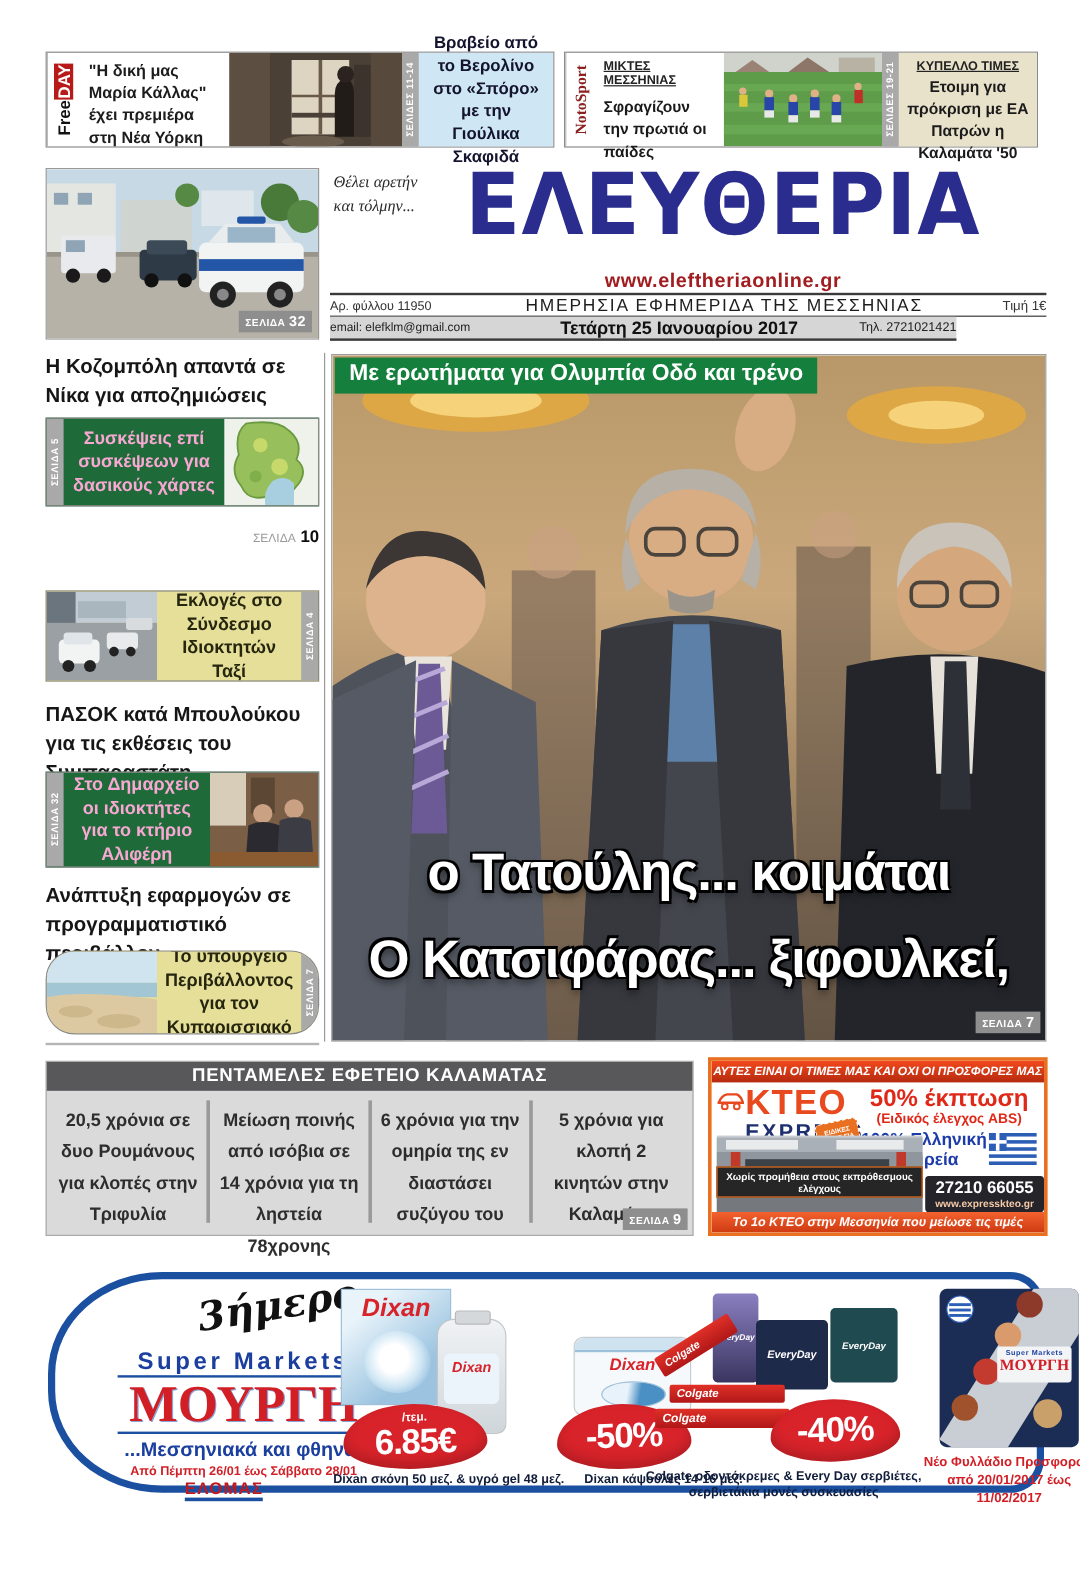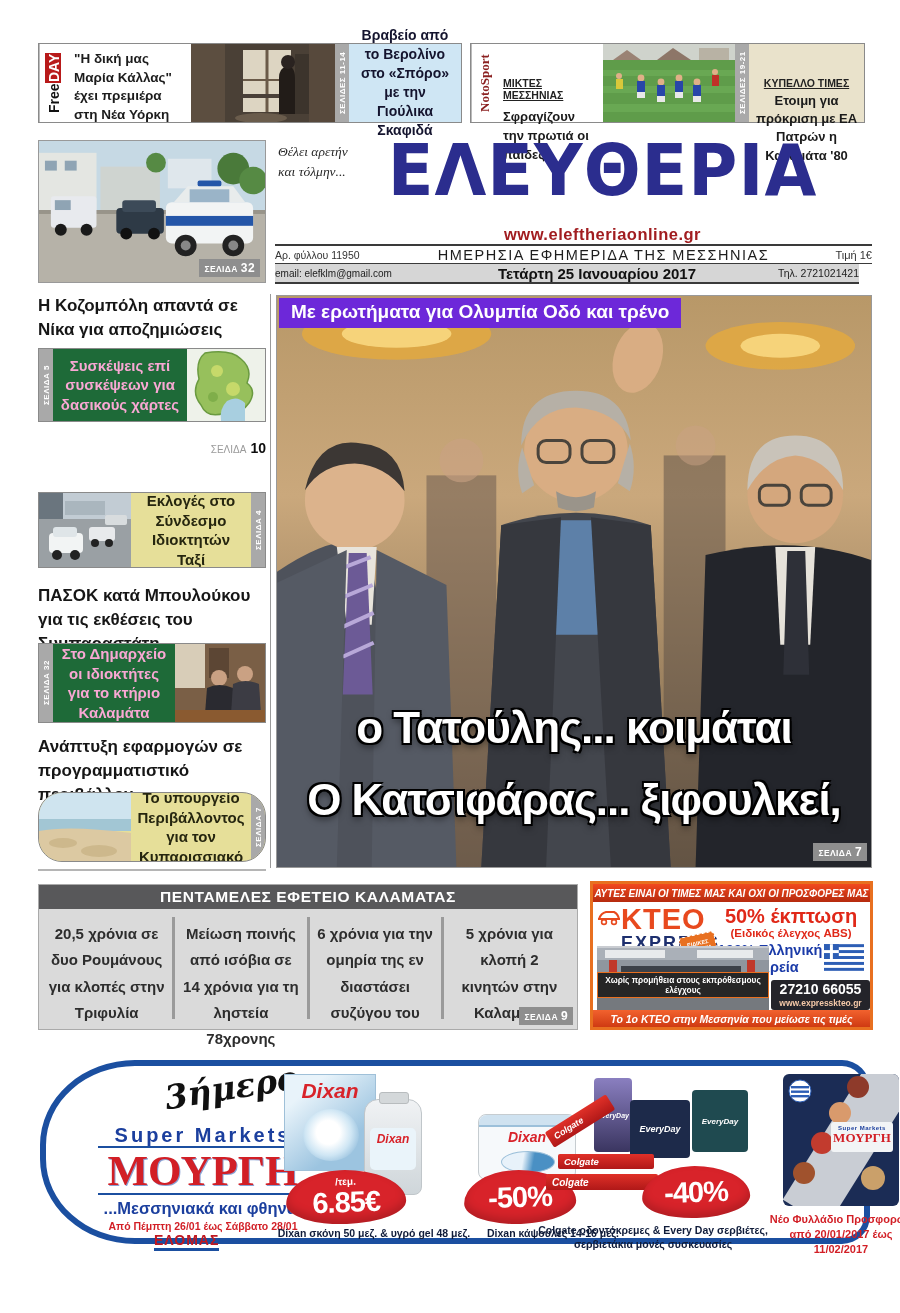--- a/index.html
+++ b/index.html
@@ -12,21 +12,21 @@
   .strip { position:absolute; top:43px; height:80px; border:1px solid #8a8a8a; display:flex; background:#fff; }
   .vlogo { writing-mode:vertical-rl; transform:rotate(180deg); display:flex; align-items:center; justify-content:center;
            font-weight:bold; border-right:1px solid #bbb; }
   .fd-free { color:#111; } .fd-day { color:#fff; background:#b81a1a; padding:1px 0; }
   .strip-text { padding:6px 7px; font-size:13.5px; font-weight:600; color:#1c1c1c; line-height:1.38; }
   .vtag { writing-mode:vertical-rl; transform:rotate(180deg); background:#a9a9a9; color:#fff;
           font-size:8px; font-weight:bold; display:flex; align-items:center; justify-content:center; letter-spacing:.5px; }
   .bluebox { background:#cfe6f4; display:flex; align-items:center; justify-content:center; text-align:center;
              font-weight:bold; font-size:14px; color:#14142e; padding:4px 6px; line-height:1.35; flex:1; }
   .tanbox { background:#e9e2cb; flex:1; padding:5px 6px; text-align:center; }
-  .kicker-sm { font-size:10.5px; font-weight:bold; color:#222; text-decoration:underline; margin-bottom:3px;margin-top:28px; }
+  .kicker-sm { font-size:10.5px; font-weight:bold; color:#222; text-decoration:underline; margin-bottom:3px; }
   .tanbox .txt { font-size:13px; font-weight:bold; color:#1a1a1a; line-height:1.4; }
   .ns-block { width:106px; padding:5px 6px; }
   .ns-block .txt { font-size:13px; font-weight:bold; color:#1a1a1a; line-height:1.45; margin-top:7px; }
   .pic { position:relative; overflow:hidden; }
   .pic svg { display:block; width:100%; height:100%; }
 
   
   .police { left:38px; top:140px; width:228px; height:143px; border:1px solid #999; }
   .police-title { position:absolute; left:10px; top:26px; width:200px; color:#fff; font-size:20px; line-height:1.18;
                   font-weight:bold; text-shadow:1px 1px 0 #333,-1px -1px 0 #333,1px -1px 0 #333,-1px 1px 0 #333,2px 3px 4px rgba(0,0,0,.6); }
@@ -36,21 +36,21 @@
   .motto { left:278px; top:142px; width:78px; font-family:"Liberation Serif", serif; font-style:italic;
            font-size:13.5px; color:#2a2a2a; line-height:1.5; }
   .mast-logo { left:330px; top:131px; width:545px; text-align:center; font-size:67px; font-weight:800;
                color:#2b2d8e; letter-spacing:1px; line-height:1.2; transform:scaleY(1.06); font-family:"DejaVu Sans", sans-serif; }
   .mast-site { left:330px; top:225px; width:545px; text-align:center; font-weight:bold; font-size:16.5px; color:#a11d20; letter-spacing:.5px; }
   .mrow1 { left:275px; top:244px; width:597px; height:20px; border-top:2px solid #3a3a3a; border-bottom:1px solid #3a3a3a;
            display:flex; align-items:center; }
   .mrow1 .issue { width:150px; font-size:10.5px; color:#333; }
   .mrow1 .subtitle { flex:1; text-align:center; font-size:14.5px; color:#1d1d1d; letter-spacing:1.5px; }
   .mrow1 .price { width:90px; text-align:right; font-size:11px; color:#333; }
-  .mrow2 { left:275px; top:264px; width:584px; height:20px; background:#d6d6d6; border-bottom:2px solid #3a3a3a;
+  .mrow2 { left:275px; top:264px; width:522px; height:20px; background:#d6d6d6; border-bottom:2px solid #3a3a3a;
            display:flex; align-items:center; }
   .mrow2 .email { width:150px; font-size:10px; color:#222; }
   .mrow2 .date { flex:1; text-align:center; font-size:15px; font-weight:800; color:#111; }
   .mrow2 .phone { width:90px; text-align:right; font-size:10.5px; color:#222; }
 
   
   .sb { left:38px; width:228px; }
   .sb-head .t { font-size:17px; font-weight:bold; color:#161616; line-height:1.42; }
   .pref { text-align:right; margin-top:3px; }
   .pref .plabel { color:#9a9a9a; font-size:10px; margin-right:4px; }
@@ -60,21 +60,21 @@
   .cbox .ctext { flex:1; display:flex; align-items:center; justify-content:center; text-align:center;
                  font-weight:bold; padding:4px 6px; line-height:1.3; }
   .greenbox { background:#1e6a38; } .greenbox .ctext { color:#f9a8d4; font-size:15px; }
   .yellowbox { background:#e6df99; } .yellowbox .ctext { color:#26260f; font-size:15px; }
   .sb-rule { left:38px; top:869px; width:228px; height:2px; background:#b5b5b5; position:absolute; }
   .vline { left:270px; top:294px; width:1px; height:574px; background:#9a9a9a; position:absolute; }
 
   
   .main { left:276px; top:295px; width:596px; height:573px; border:1px solid #999; overflow:hidden; }
   .main svg.photo { position:absolute; inset:0; width:100%; height:100%; }
-  .kicker { position:absolute; left:2px; top:2px; background:#6d28d9; color:#fff; font-size:19px;
+  .kicker { position:absolute; left:2px; top:2px; background:#15803d; color:#fff; font-size:19px;
             font-weight:bold; padding:3px 12px 5px; }
   .headline { position:absolute; left:0; bottom:32px; width:100%; text-align:center; color:#fff;
               font-size:44px; font-weight:bold; line-height:1.62; letter-spacing:-1px;
               text-shadow:-2px -2px 0 #000, 2px -2px 0 #000, -2px 2px 0 #000, 2px 2px 0 #000, 0 4px 7px rgba(0,0,0,.55); }
 
   
   .court { left:38px; top:884px; width:540px; height:146px; border:1px solid #aaa; background:#dadada; }
   .court-h { height:24px; background:#58585a; color:#fff; font-weight:bold; font-size:15.5px;
              display:flex; align-items:center; justify-content:center; letter-spacing:.6px; }
   .court-cols { display:flex; height:110px; padding:8px 2px 0; }
@@ -223,21 +223,21 @@
           <circle cx="16" cy="32" r="3" fill="#e0b088"></circle>
             <rect x="13" y="35" width="7" height="10" fill="#d8c83a"></rect>
           <circle cx="112" cy="28" r="3" fill="#e0b088"></circle>
             <rect x="109" y="31" width="7" height="11" fill="#c03028"></rect>
         </g>
       </svg>
     </div>
     <div class="vtag" style="width:14px;">ΣΕΛΙΔΕΣ 19-21</div>
     <div class="tanbox">
       <div class="kicker-sm">ΚΥΠΕΛΛΟ ΤΙΜΕΣ</div>
-      <div class="txt">Ετοιμη για πρόκριση με ΕΑ Πατρών η Καλαμάτα '80</div>
+      <div class="txt">Ετοιμη για πρόκριση με ΕΑ Πατρών η Καλαμάτα '50</div>
     </div>
   </div>
 
   <div class="abs police pic">
     <svg viewBox="0 0 228 143" preserveAspectRatio="none">
       <rect width="228" height="70" fill="#c6d9e4"></rect>
       <rect x="0" y="12" width="58" height="58" fill="#e4e6e2"></rect>
       <rect x="6" y="20" width="12" height="10" fill="#8fa4b4"></rect>
         <rect x="26" y="20" width="12" height="10" fill="#8fa4b4"></rect>
       <rect x="62" y="26" width="60" height="44" fill="#cfd4d0"></rect>
@@ -337,21 +337,21 @@
     <div class="vtag">ΣΕΛΙΔΑ 4</div>
   </div>
 
   <div class="abs sb sb-head" style="top:584px;">
     <div class="t">ΠΑΣΟΚ κατά Μπουλούκου για τις εκθέσεις του Συμπαραστάτη</div>
     <div class="pref"><span class="plabel">ΣΕΛΙΔΑ</span><b>8</b></div>
   </div>
 
   <div class="abs sb cbox greenbox" style="top:643px; height:80px;">
     <div class="vtag">ΣΕΛΙΔΑ 32</div>
-    <div class="ctext">Στο Δημαρχείο οι ιδιοκτήτες για το κτήριο Καλαμάτα</div>
+    <div class="ctext">Στο Δημαρχείο οι ιδιοκτήτες για το κτήριο Αλιφέρη</div>
     <div class="pic" style="width:90px;">
       <svg viewBox="0 0 90 78" preserveAspectRatio="none">
         <rect width="90" height="78" fill="#7a5f46"></rect>
         <rect x="0" y="0" width="30" height="44" fill="#d8cdb8"></rect>
         <rect x="34" y="4" width="20" height="30" fill="#5c4634"></rect>
         <g>
           <circle cx="44" cy="34" r="8" fill="#caa183"></circle>
           <path d="M32 44 Q44 38 58 44 L60 70 L30 70Z" fill="#2a2a30"></path>
         </g>
         <g>

